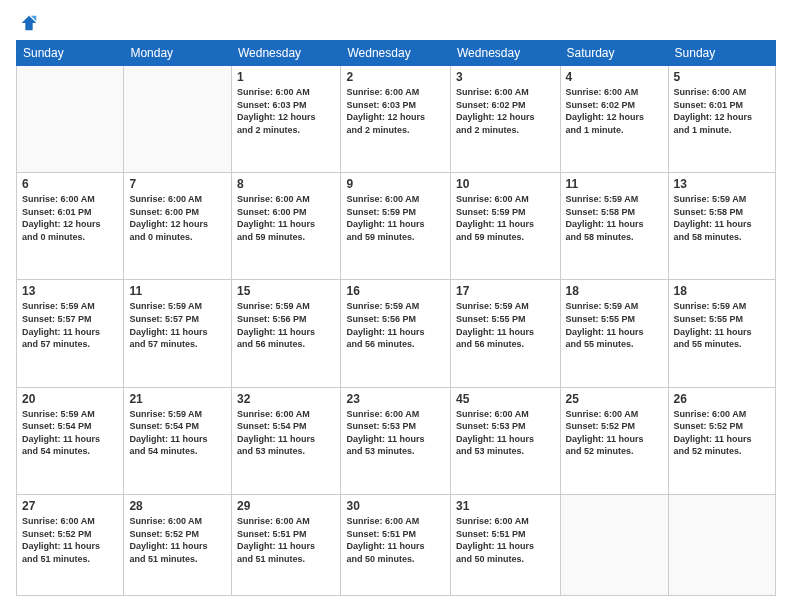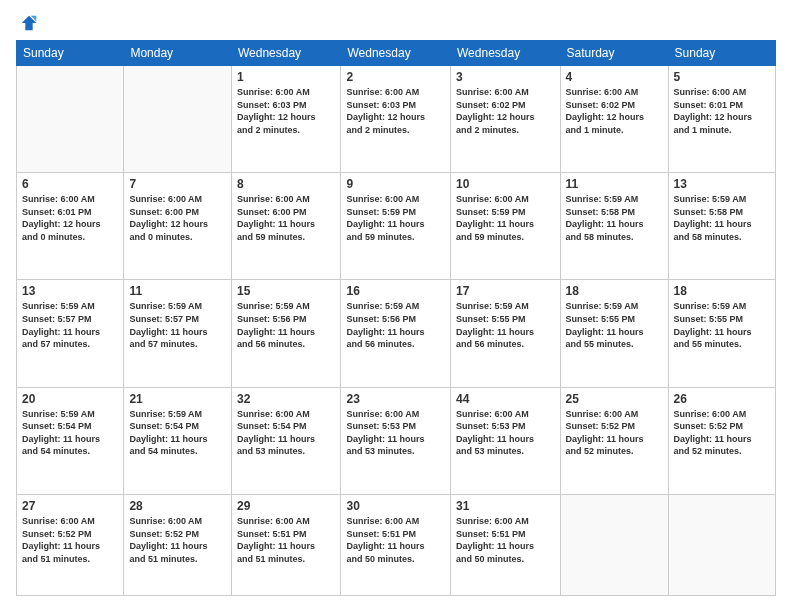--- a/index.html
+++ b/index.html
@@ -301,21 +301,21 @@
 and 53 minutes.</div>
           </td>
           <td>
             <span class="day-number">23</span>
             <div class="day-info" style="white-space: pre-line;">Sunrise: 6:00 AM
 Sunset: 5:53 PM
 Daylight: 11 hours
 and 53 minutes.</div>
           </td>
           <td>
-            <span class="day-number">44</span>
+            <span class="day-number">45</span>
             <div class="day-info" style="white-space: pre-line;">Sunrise: 6:00 AM
 Sunset: 5:53 PM
 Daylight: 11 hours
 and 53 minutes.</div>
           </td>
           <td>
             <span class="day-number">25</span>
             <div class="day-info" style="white-space: pre-line;">Sunrise: 6:00 AM
 Sunset: 5:52 PM
 Daylight: 11 hours

